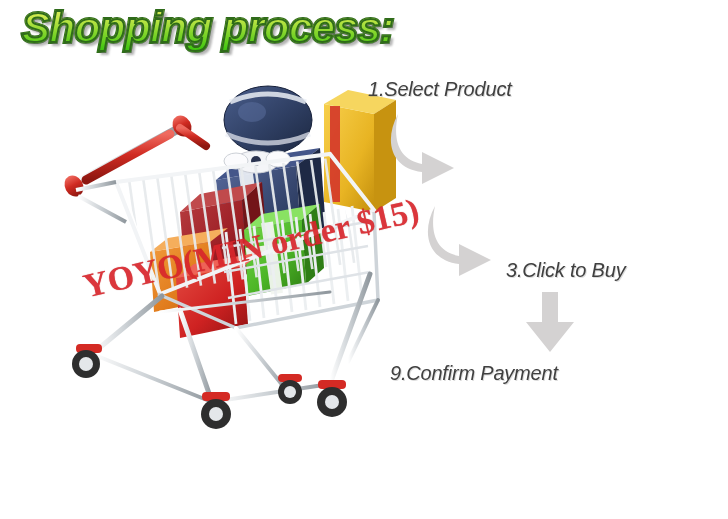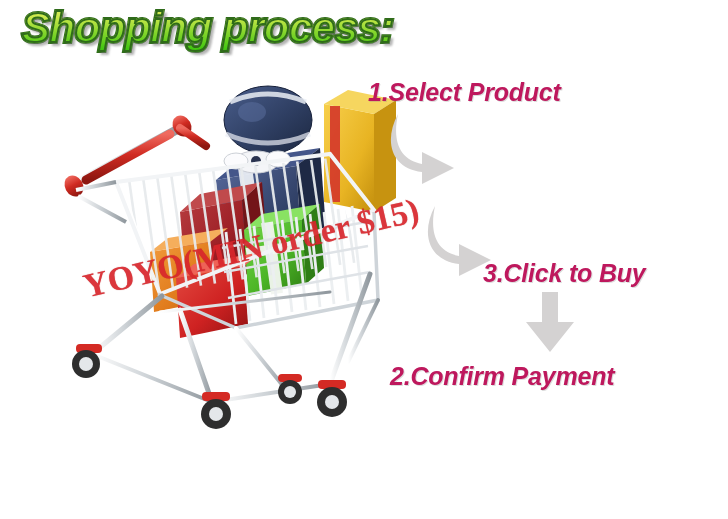--- a/index.html
+++ b/index.html
@@ -37,31 +37,31 @@
     color:#2f6b1a;
     -webkit-text-stroke:4px #2f6b1a;
     white-space:nowrap;
     z-index:0;
   }
 
   
   .step{
     position:absolute;
     font-family:"Liberation Sans", sans-serif;
-    font-size:25px;
-    font-weight:bold;
+    font-size:20px;
+    font-weight:normal;
     font-style:italic;
-    color:#be185d;
+    color:#404040;
     white-space:nowrap;
     text-shadow:1px 1px 0 rgba(140,140,140,.30);
     letter-spacing:-0.2px;
   }
   #step1{left:368px; top:78px;}
   #step2{left:455px; top:168px;}
-  #step3{left:483px; top:259px;}
+  #step3{left:506px; top:259px;}
   #step4{left:390px; top:362px;}
 
   
   .arrow{position:absolute;}
   #arrow1{left:386px; top:108px;}
   #arrow2{left:423px; top:200px;}
   #arrow3{left:524px; top:292px;}
 
   
   #cart{position:absolute; left:30px; top:62px; width:380px; height:380px;}
@@ -304,15 +304,15 @@
   <svg class="arrow" id="arrow2" width="80" height="80" viewBox="0 0 80 80">
     <path d="M12 6 C6 34 14 52 36 56 L36 44 L68 60 L36 76 L36 64 C4 60 -2 32 12 6 Z" fill="#d4d2d2"></path>
   </svg>
 
   <svg class="arrow" id="arrow3" width="52" height="62" viewBox="0 0 52 62">
     <path d="M18 0 L34 0 L34 30 L50 30 L26 60 L2 30 L18 30 Z" fill="#d4d2d2"></path>
   </svg>
 
   <div class="step" id="step1">1.Select Product</div>
   <div class="step" id="step3">3.Click to Buy</div>
-  <div class="step" id="step4">2.Confirm Payment</div>
+  <div class="step" id="step4">9.Confirm Payment</div>
 
 </div>
 
 </body></html>

